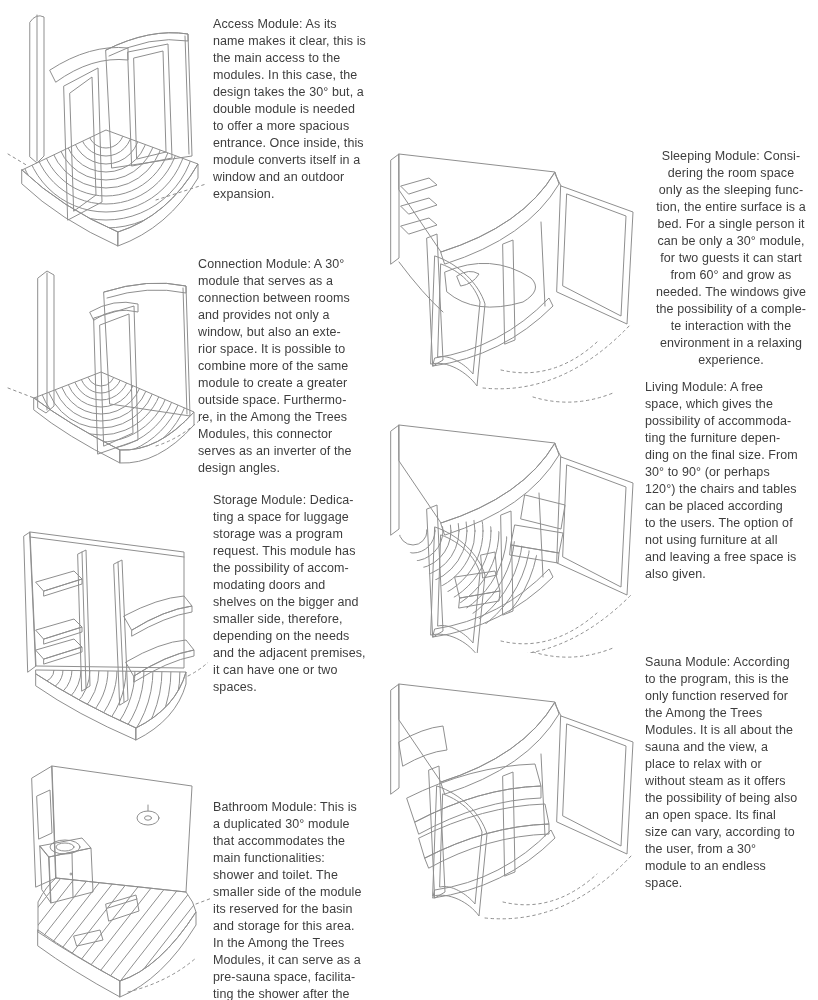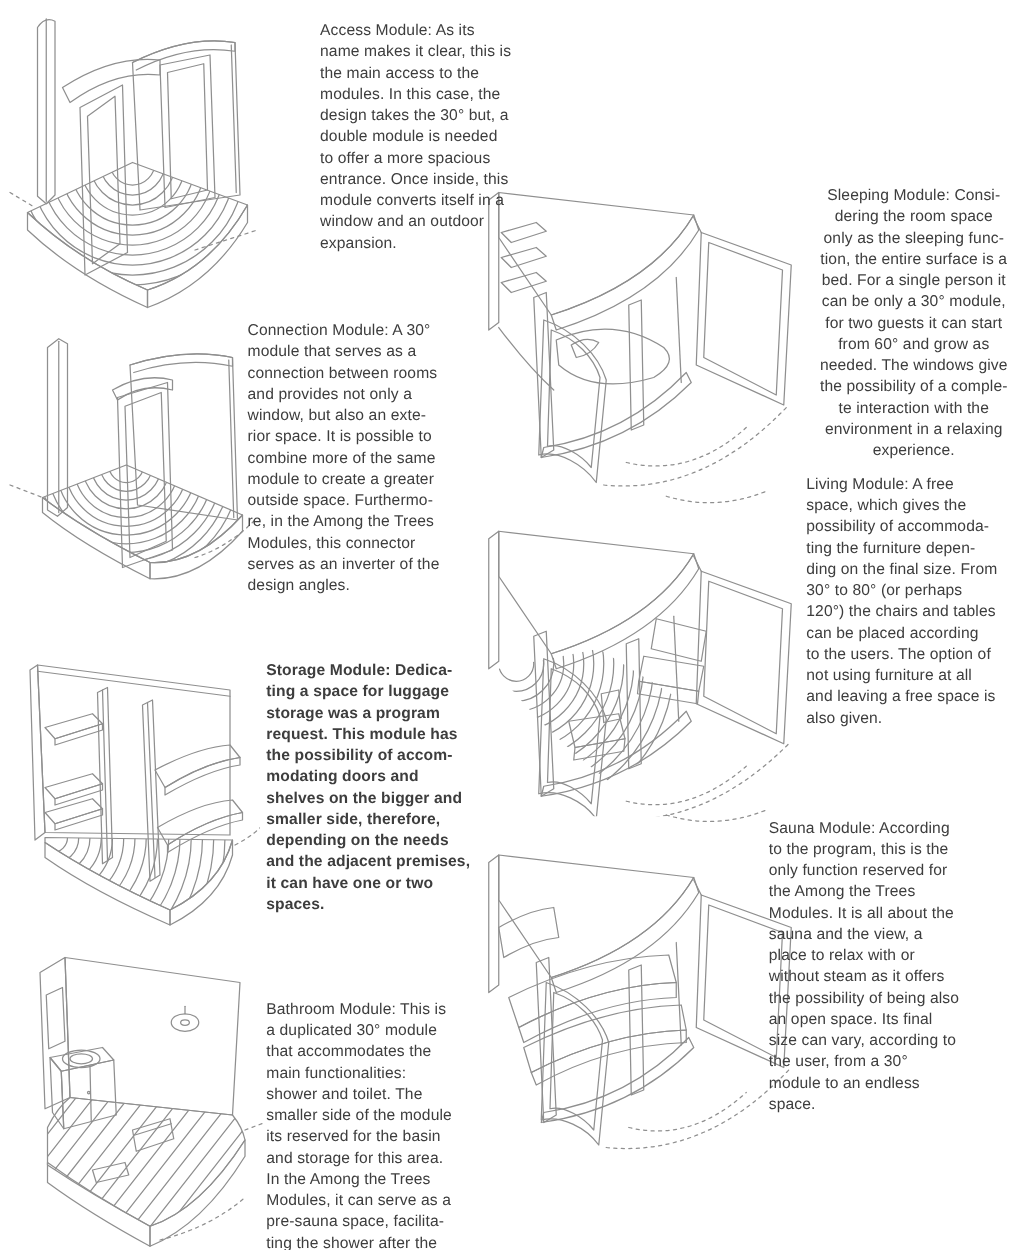--- a/index.html
+++ b/index.html
@@ -364,21 +364,21 @@
         <path class="fw dk" d="M54,142 C78,150 98,170 104,190 L96,272 C86,258 66,248 50,252 Z"></path>
         <path class="dk" d="M60,150 C80,157 94,172 99,188 L92,260 C84,250 68,240 57,243 Z"></path>
       </g>
       <g>
         <path class="dsh" d="M102,274 Q182,282 248,212"></path>
         <path class="dsh" d="M120,258 Q170,270 214,230"></path>
       </g>
     </svg>
   </figure>
 
-  <div class="module-text" style="left:213px;top:16px;width:178px;margin-left:43px;">Access Module: As its
+  <div class="module-text" style="left:213px;top:16px;width:178px;">Access Module: As its
 name makes it clear, this is
 the main access to the
 modules. In this case, the
 design takes the 30° but, a
 double module is needed
 to offer a more spacious
 entrance. Once inside, this
 module converts itself in a
 window and an outdoor
 expansion.</div>
@@ -390,21 +390,21 @@
 window, but also an exte-
 rior space. It is possible to
 combine more of the same
 module to create a greater
 outside space. Furthermo-
 re, in the Among the Trees
 Modules, this connector
 serves as an inverter of the
 design angles.</div>
 
-  <div class="module-text" style="left:213px;top:528px;width:178px;font-weight:bold;">Storage Module: Dedica-
+  <div class="module-text" style="left:213px;top:492px;width:178px;">Storage Module: Dedica-
 ting a space for luggage
 storage was a program
 request. This module has
 the possibility of accom-
 modating doors and
 shelves on the bigger and
 smaller side, therefore,
 depending on the needs
 and the adjacent premises,
 it can have one or two
@@ -436,29 +436,29 @@
 the possibility of a comple-
 te interaction with the
 environment in a relaxing
 experience.</div>
 
   <div class="module-text" style="left:645px;top:379px;width:172px;">Living Module: A free
 space, which gives the
 possibility of accommoda-
 ting the furniture depen-
 ding on the final size. From
-30° to 80° (or perhaps
+30° to 90° (or perhaps
 120°) the chairs and tables
 can be placed according
 to the users. The option of
 not using furniture at all
 and leaving a free space is
 also given.</div>
 
-  <div class="module-text" style="left:615px;top:654px;width:172px;">Sauna Module: According
+  <div class="module-text" style="left:645px;top:654px;width:172px;">Sauna Module: According
 to the program, this is the
 only function reserved for
 the Among the Trees
 Modules. It is all about the
 sauna and the view, a
 place to relax with or
 without steam as it offers
 the possibility of being also
 an open space. Its final
 size can vary, according to

